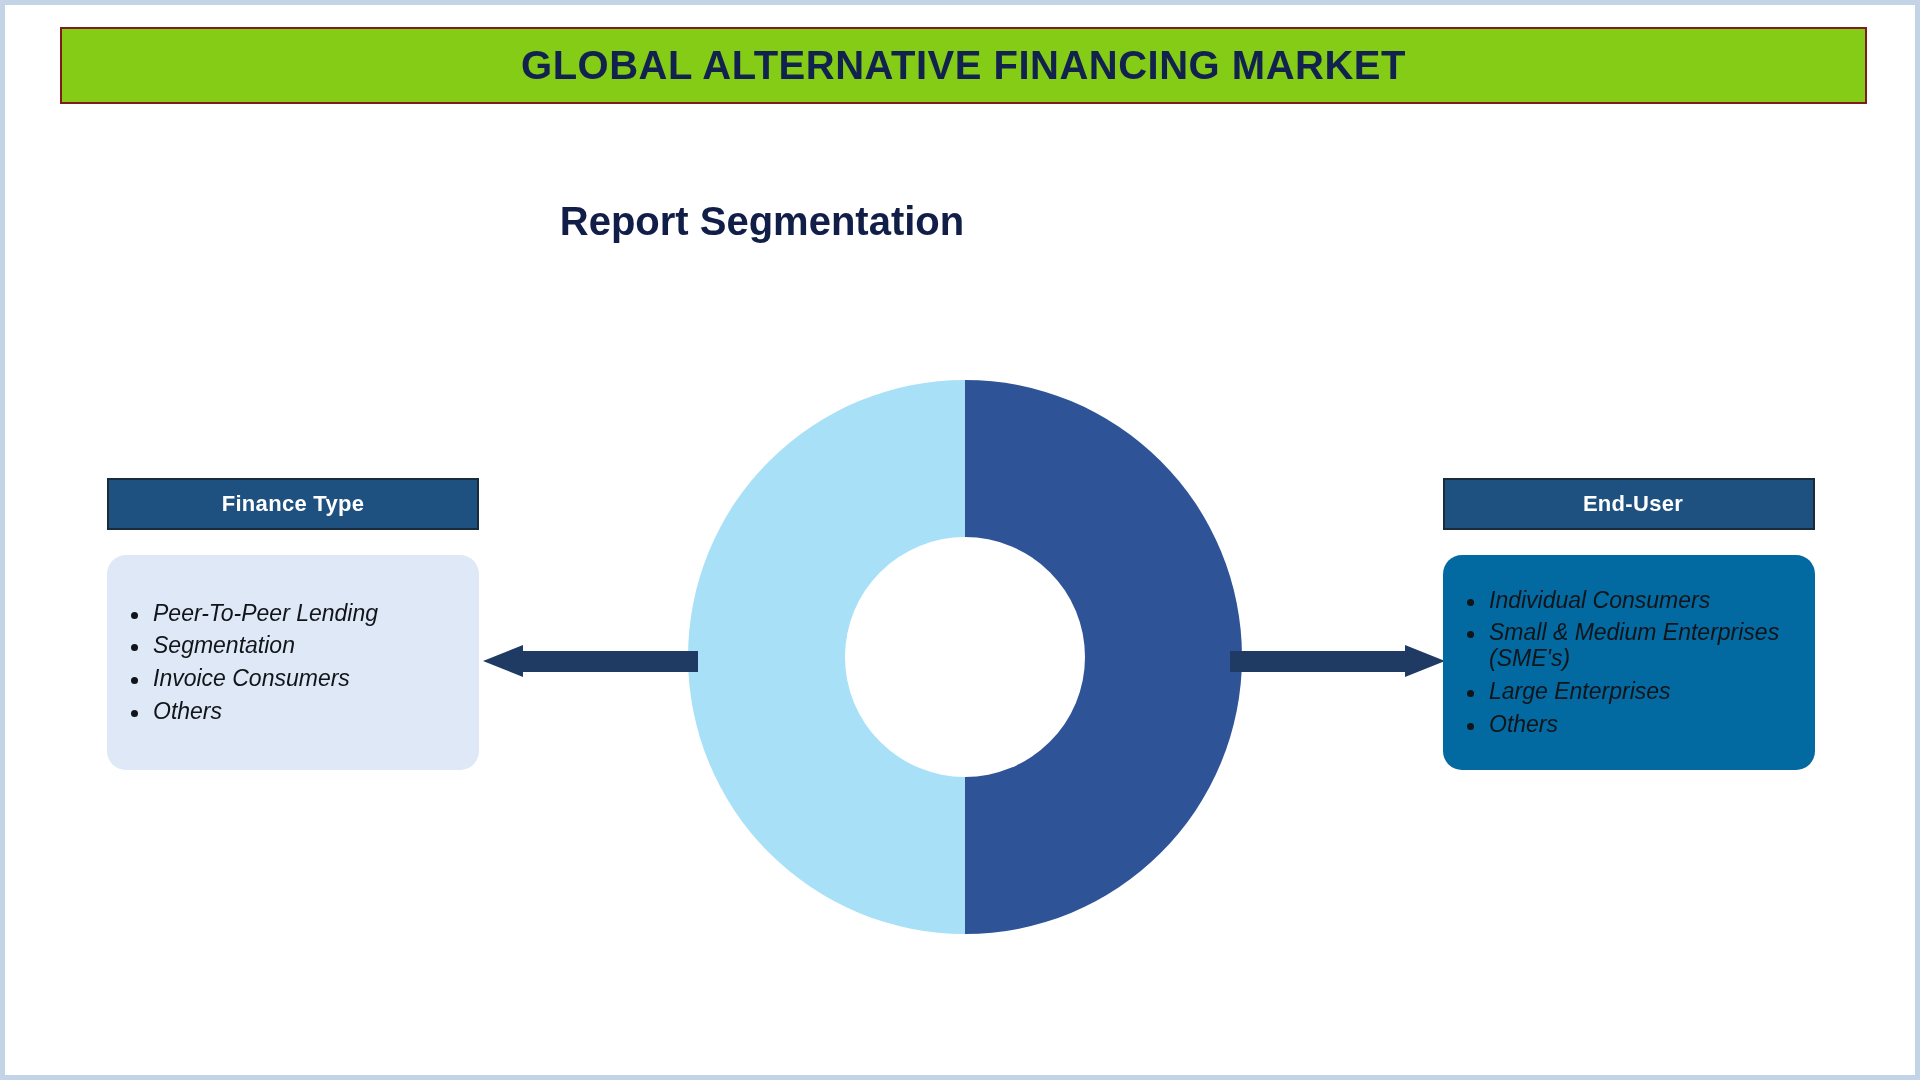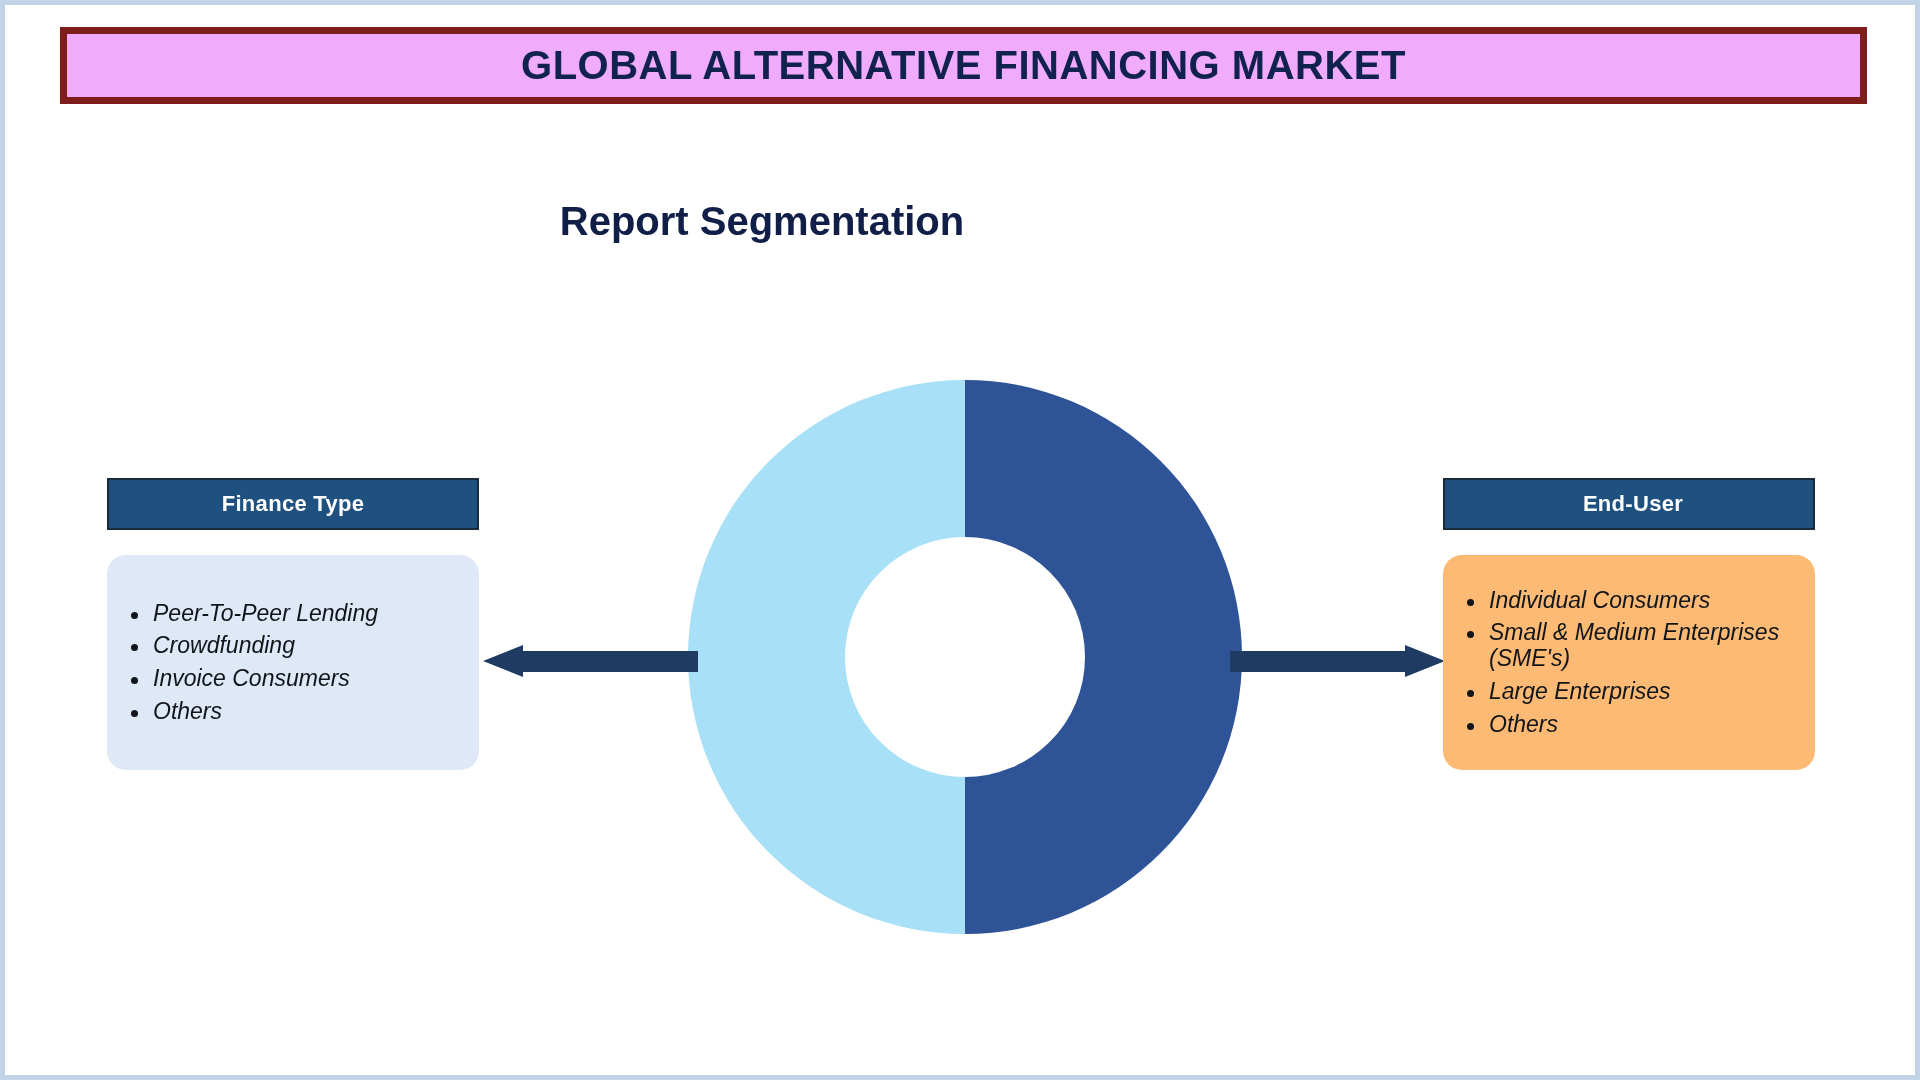--- a/index.html
+++ b/index.html
@@ -35,22 +35,22 @@
   }
 
   
   .title-box {
     position: absolute;
     left: 60px;
     top: 27px;
     width: 1807px;
     height: 77px;
     box-sizing: border-box;
-    border: 7px solid #7f1d1d;
-    background: #f0abfc;
+    border: 2px solid #7f1d1d;
+    background: #84cc16;
     display: flex;
     align-items: center;
     justify-content: center;
   }
   .title-text {
     font-size: 40px;
     font-weight: bold;
     letter-spacing: 0.5px;
     color: #12224f;
     white-space: nowrap;
@@ -240,32 +240,32 @@
     <div class="head" style="border-left-color: rgb(31, 59, 99);"></div>
   </div>
 
   <div class="segment left">
     <div class="segment-header" style="background: rgb(31, 81, 128); align-items: center;">
       <span class="segment-header-label">Finance Type</span>
     </div>
     <div class="segment-panel" style="background: rgb(222, 232, 246);">
       <ul class="segment-list">
         <li>Peer-To-Peer Lending</li>
-        <li>Crowdfunding</li>
+        <li>Segmentation</li>
         <li>Invoice Consumers</li>
         <li>Others</li>
       </ul>
     </div>
   </div>
 
   <div class="segment right">
     <div class="segment-header" style="background: rgb(31, 81, 128); padding-left: 8px;">
       <span class="segment-header-label">End-User</span>
     </div>
-    <div class="segment-panel" style="background: #fdba74;">
+    <div class="segment-panel" style="background: #0369a1;">
       <ul class="segment-list">
         <li>Individual Consumers</li>
         <li>Small &amp; Medium Enterprises (SME's)</li>
         <li>Large Enterprises</li>
         <li>Others</li>
       </ul>
     </div>
   </div>
 
 </div>

